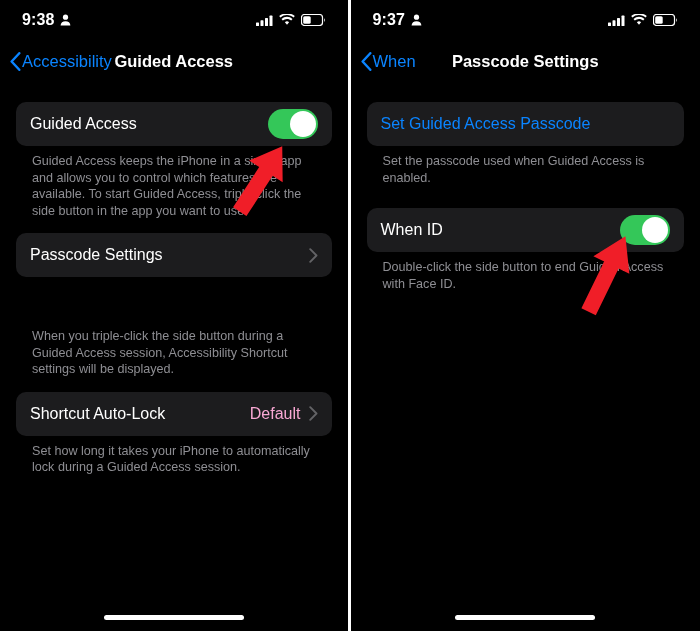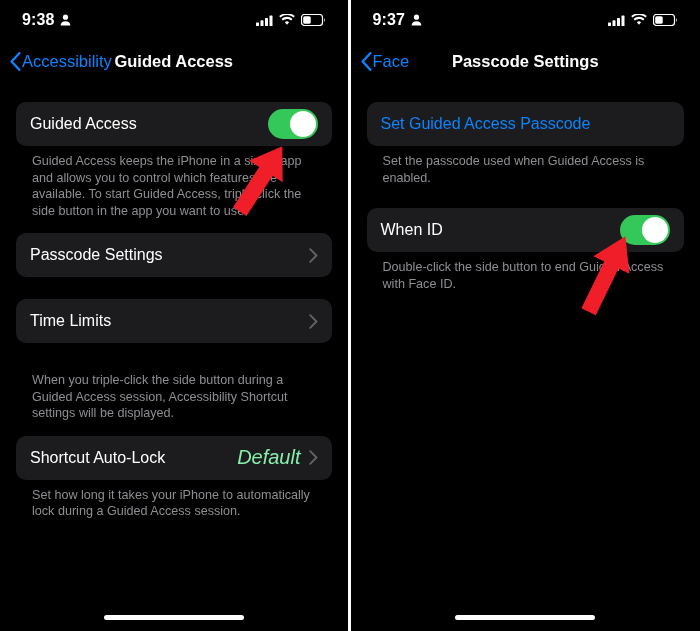--- a/index.html
+++ b/index.html
@@ -115,23 +115,22 @@
     color: #fff;
     font-size: 16px;
   }
   .row-label.blue { color: #0a84ff; }
   .row-right {
     display: flex;
     align-items: center;
     gap: 8px;
   }
   .row-value {
-    color: #86efac;
-    font-size: 20px;
-    font-style: italic;
+    color: #f9a8d4;
+    font-size: 16px;
   }
   .chevron svg { display: block; }
 
   .footnote {
     color: #8e8e93;
     font-size: 12.6px;
     line-height: 16.5px;
     padding: 7px 16px 0 16px;
     max-width: 300px;
   }
@@ -253,30 +252,20 @@
           <span class="chevron">
             <svg width="9" height="15" viewBox="0 0 9 15">
               <path d="M1.2 1.2l6.3 6.3-6.3 6.3" fill="none" stroke="#636366" stroke-width="1.9" stroke-linecap="round" stroke-linejoin="round"></path>
             </svg>
           </span>
         </div>
       </div>
 
       <div class="gap-md"></div>
 
-      <div class="card">
-        <div class="row">
-          <span class="row-label">Time Limits</span>
-          <span class="chevron">
-            <svg width="9" height="15" viewBox="0 0 9 15">
-              <path d="M1.2 1.2l6.3 6.3-6.3 6.3" fill="none" stroke="#636366" stroke-width="1.9" stroke-linecap="round" stroke-linejoin="round"></path>
-            </svg>
-          </span>
-        </div>
-      </div>
 
       <div class="gap-md"></div>
 
       <div class="footnote">When you triple-click the side button during a Guided Access session, Accessibility Shortcut settings will be displayed.</div>
 
       <div class="gap-sm"></div>
 
       <div class="card">
         <div class="row">
           <span class="row-label">Shortcut Auto-Lock</span>
@@ -344,21 +333,21 @@
       </div>
     </div>
 
     <div class="navbar">
       <div class="nav-back">
         <span class="chev">
           <svg width="11" height="19" viewBox="0 0 11 19">
             <path d="M9.3 1.2L1.6 9.5l7.7 8.3" fill="none" stroke="#0a84ff" stroke-width="2.4" stroke-linecap="round" stroke-linejoin="round"></path>
           </svg>
         </span>
-        <span class="nav-back-label">Face</span>
+        <span class="nav-back-label">When</span>
       </div>
       <div class="nav-title">Passcode Settings</div>
     </div>
 
     <div class="content">
       <div class="spacer-top"></div>
 
       <div class="card">
         <div class="row">
           <span class="row-label blue">Set Guided Access Passcode</span>

